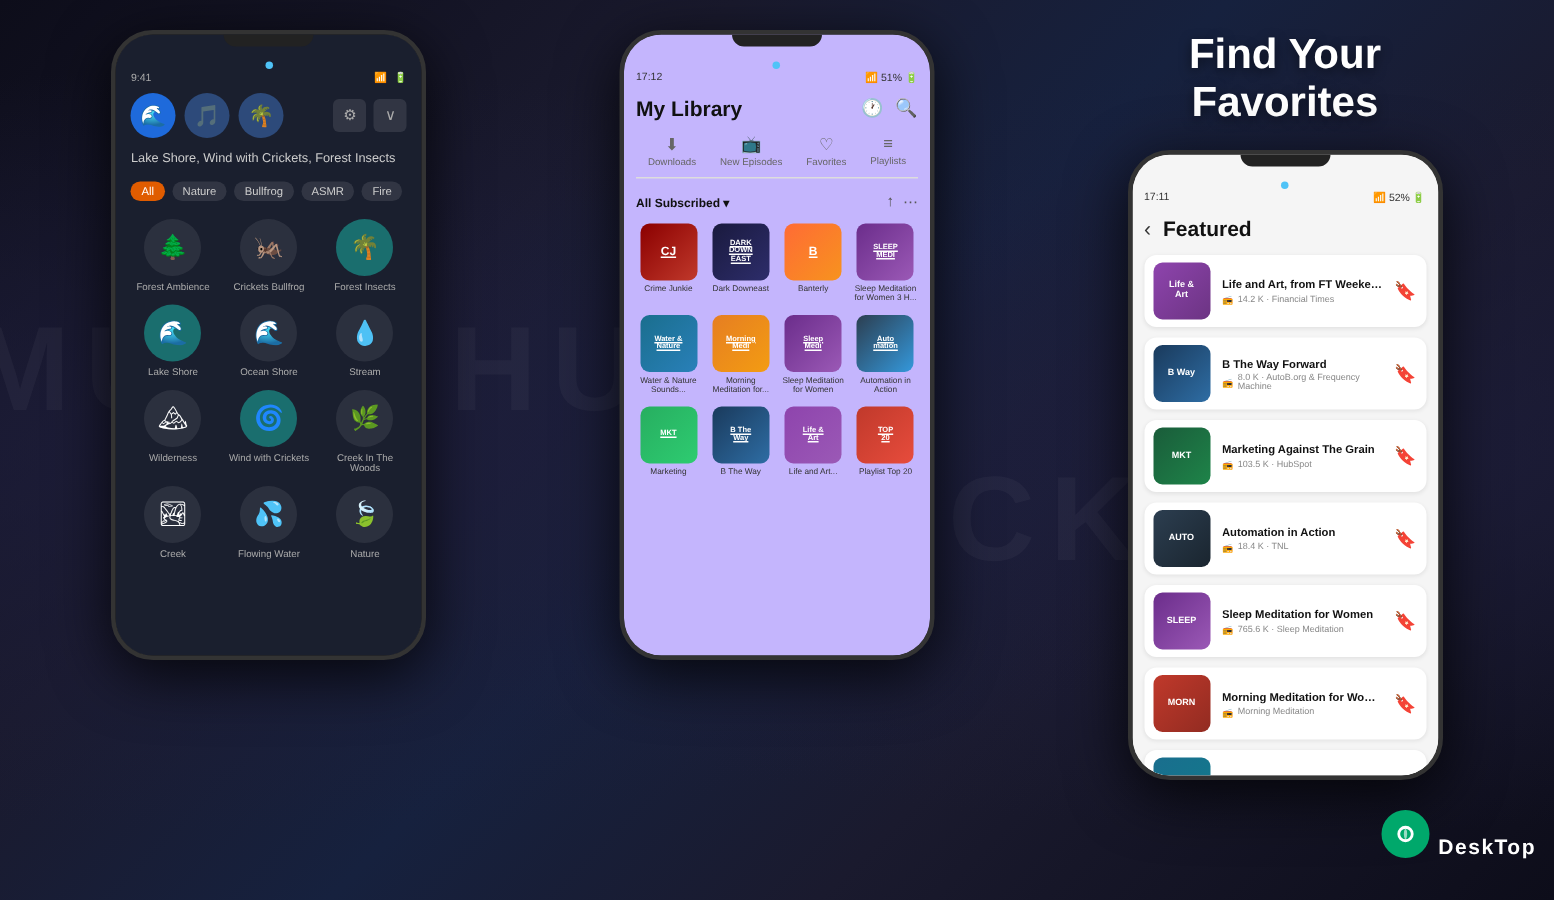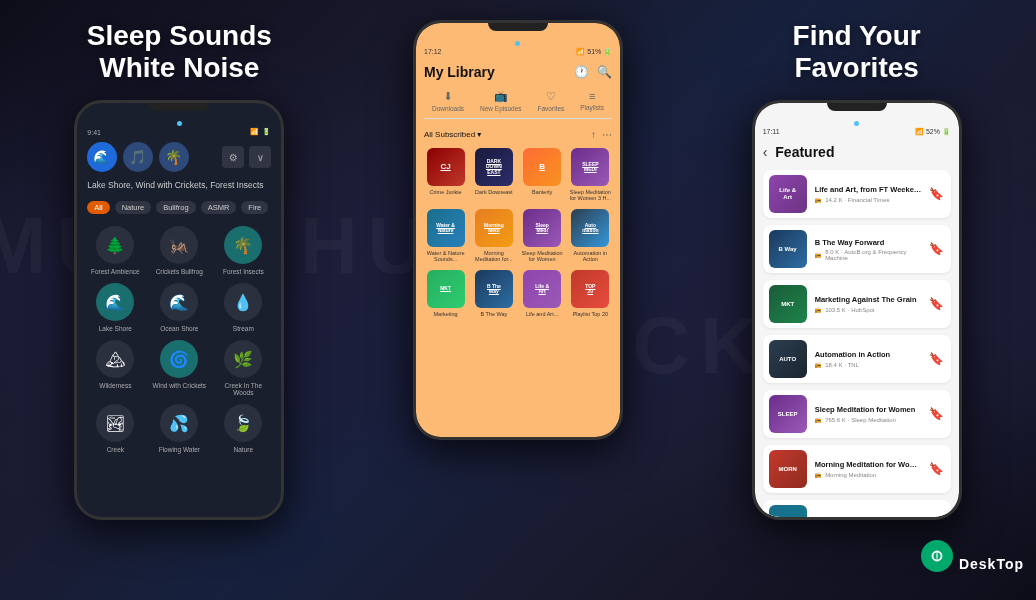--- a/index.html
+++ b/index.html
@@ -213,21 +213,21 @@
     .s1-cell-icon.dark { background: rgba(255,255,255,0.08); }
 
     .s1-cell-label {
       font-size: 6.5px;
       color: #aaa;
       text-align: center;
     }
 
     
     .screen2 {
-      background: #fdba74;
+      background: #c4b5fd;
       color: #111;
       padding: 18px 8px 8px;
       height: 100%;
       overflow: hidden;
     }
 
     .s2-statusbar {
       display: flex;
       justify-content: space-between;
       font-size: 7px;
@@ -278,21 +278,21 @@
 
     .s2-filter-row {
       display: flex;
       justify-content: space-between;
       align-items: center;
       margin-bottom: 8px;
     }
 
     .s2-filter-label {
       font-size: 8px;
-      font-weight: 400;
+      font-weight: 700;
       color: #111;
     }
 
     .s2-filter-icons {
       display: flex;
       gap: 6px;
       font-size: 10px;
       color: #555;
     }
 
@@ -488,24 +488,20 @@
 
 <div class="bg-overlay"></div>
 
 <div class="bg-text bg-text-1">MU</div>
 <div class="bg-text bg-text-2">HUS</div>
 <div class="bg-text bg-text-3">ICKER</div>
 
 <div class="layout">
 
   <div class="panel">
-    <div class="panel-title">
-      <span>Sleep Sounds</span><br>
-      <span>White Noise</span>
-    </div>
     <div class="phone">
       <div class="phone-notch"></div>
       <div class="phone-screen screen1">
         <div class="dot-blue"></div>
         <div class="s1-status">
           <span style="margin-right:auto;font-size:7px;color:#aaa;">9:41</span>
           <span>📶</span>
             <span>🔋</span>
         </div>
         <div class="s1-icons-row">

